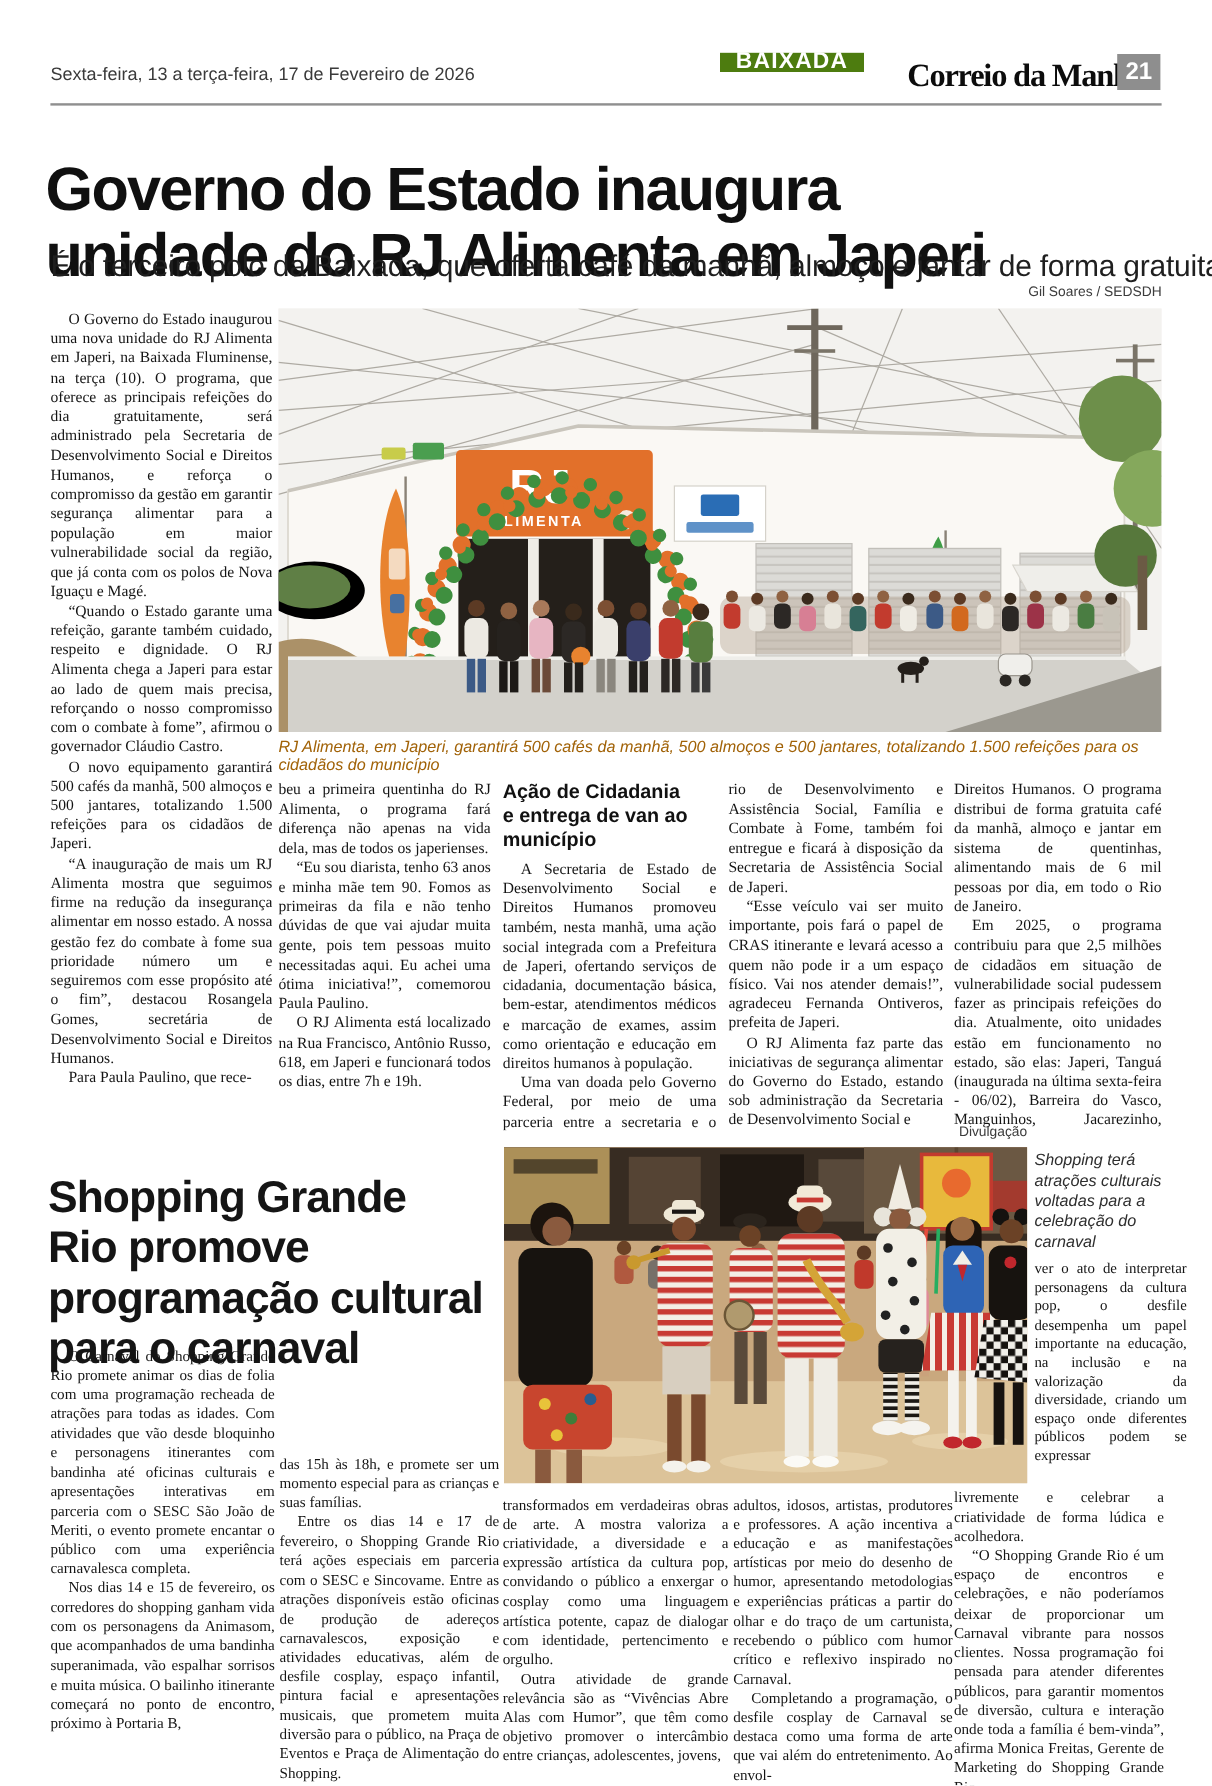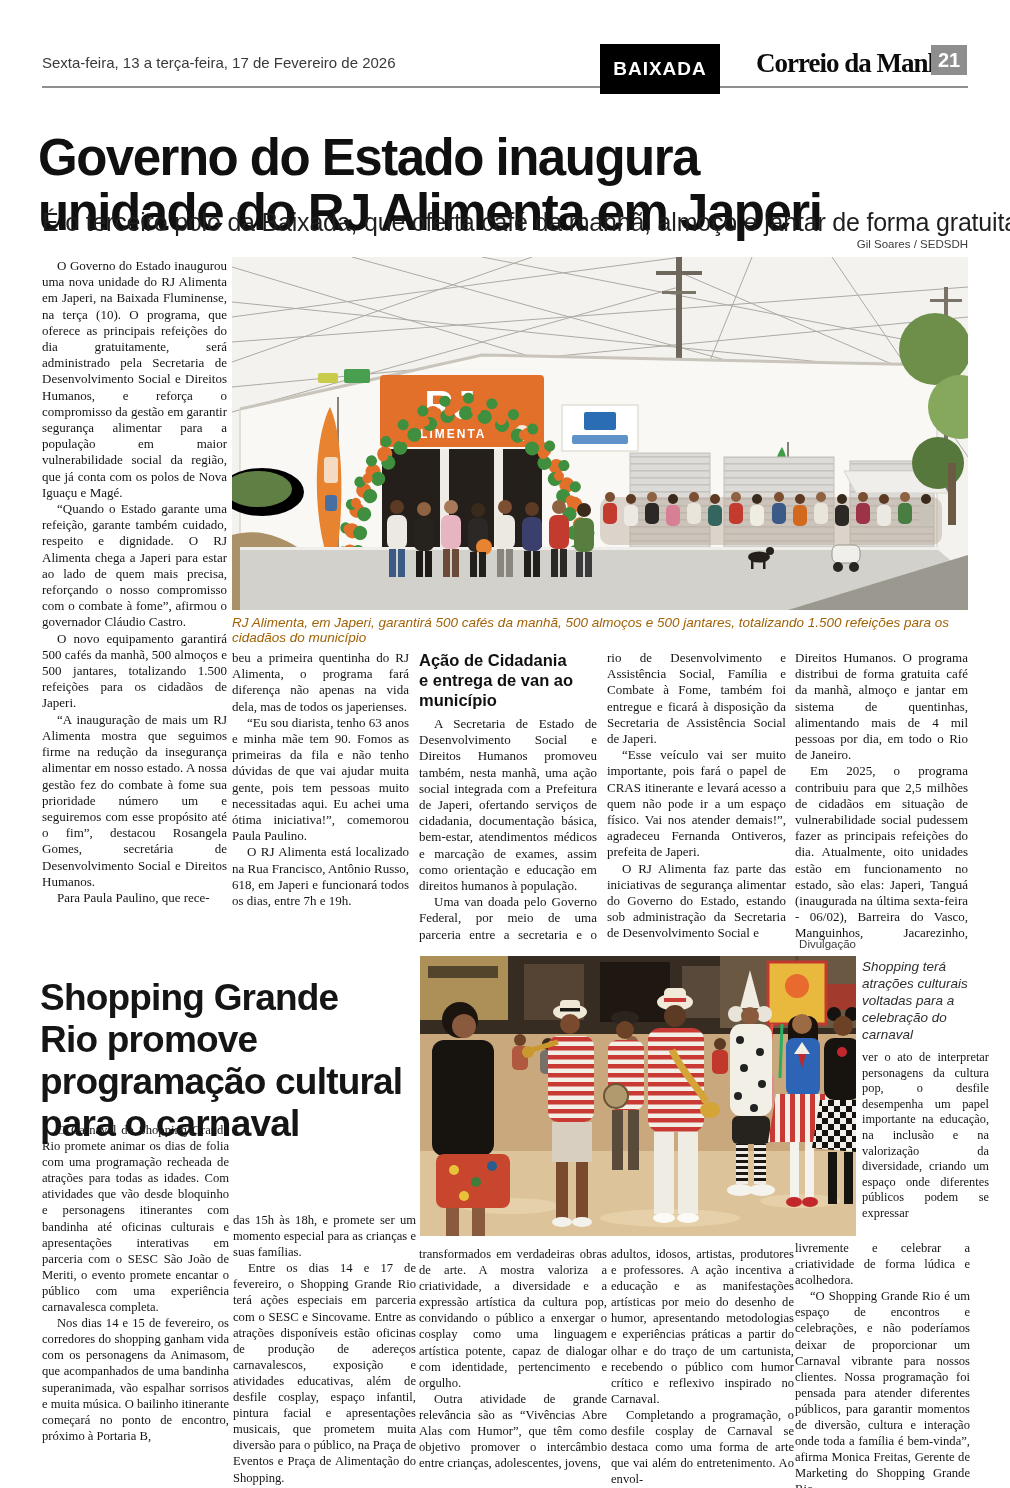--- a/index.html
+++ b/index.html
@@ -3,21 +3,21 @@
 <meta charset="utf-8">
 <style>
   html,body{margin:0;padding:0;background:#ffffff;}
   .page{position:relative;width:1010px;height:1488px;background:#fff;overflow:hidden;
         font-family:"Liberation Serif",serif;color:#141414;}
   .abs{position:absolute;}
 
   
   .dateline{left:42px;top:54px;font-family:"Liberation Sans",sans-serif;font-size:15px;color:#3a3a3a;}
   .rule{left:42px;top:86px;width:926px;height:2px;background:#8f8f8f;}
-  .badge{left:600px;top:44px;width:120px;height:50px;background:#000000;color:#fff;
+  .badge{left:600px;top:44px;width:120px;height:16px;background:#4d7c0f;color:#fff;
          font-family:"Liberation Sans",sans-serif;font-weight:700;font-size:19px;
          display:flex;align-items:center;justify-content:center;letter-spacing:1px;}
   .masthead{left:756px;top:48px;width:170px;font-family:"Liberation Serif",serif;font-weight:700;
             font-size:27px;letter-spacing:-1px;color:#0c0c0c;white-space:nowrap;}
   .pagenum{left:931px;top:45px;width:36px;height:30px;background:#8e8e8e;color:#fff;
            font-family:"Liberation Sans",sans-serif;font-weight:700;font-size:20px;
            display:flex;align-items:center;justify-content:center;}
 
   
   .hl1{left:38px;top:96px;font-family:"Liberation Sans",sans-serif;font-weight:700;
@@ -286,21 +286,21 @@
 município</h3>
     <p>A Secretaria de Estado de Desenvolvimento Social e Direitos Humanos promoveu também, nesta manhã, uma ação social integrada com a Prefeitura de Japeri, ofertando serviços de cidadania, documentação básica, bem-estar, atendimentos médicos e marcação de exames, assim como orientação e educação em direitos humanos à população.</p>
     <p>Uma van doada pelo Governo Federal, por meio de uma parceria entre a secretaria e o Ministé-</p>
   </div>
   <div class="abs col b1 c14">
     <p class="cont">rio de Desenvolvimento e Assistência Social, Família e Combate à Fome, também foi entregue e ficará à disposição da Secretaria de Assistência Social de Japeri.</p>
     <p>“Esse veículo vai ser muito importante, pois fará o papel de CRAS itinerante e levará acesso a quem não pode ir a um espaço físico. Vai nos atender demais!”, agradeceu Fernanda Ontiveros, prefeita de Japeri.</p>
     <p>O RJ Alimenta faz parte das iniciativas de segurança alimentar do Governo do Estado, estando sob administração da Secretaria de Desenvolvimento Social e</p>
   </div>
   <div class="abs col b1 c15">
-    <p class="cont">Direitos Humanos. O programa distribui de forma gratuita café da manhã, almoço e jantar em sistema de quentinhas, alimentando mais de 4 mil pessoas por dia, em todo o Rio de Janeiro.</p>
+    <p class="cont">Direitos Humanos. O programa distribui de forma gratuita café da manhã, almoço e jantar em sistema de quentinhas, alimentando mais de 6 mil pessoas por dia, em todo o Rio de Janeiro.</p>
     <p>Em 2025, o programa contribuiu para que 2,5 milhões de cidadãos em situação de vulnerabilidade social pudessem fazer as principais refeições do dia. Atualmente, oito unidades estão em funcionamento no estado, são elas: Japeri, Tanguá (inaugurada na última sexta-feira - 06/02), Barreira do Vasco, Manguinhos, Jacarezinho, Campos dos Goytacazes, Magé e Nova Iguaçu.</p>
   </div>
 
   <h2 class="abs hl2">Shopping Grande
 Rio promove
 programação cultural
 para o carnaval</h2>
   <div class="abs credit credit2">Divulgação</div>
 
   <div class="abs photo2">

